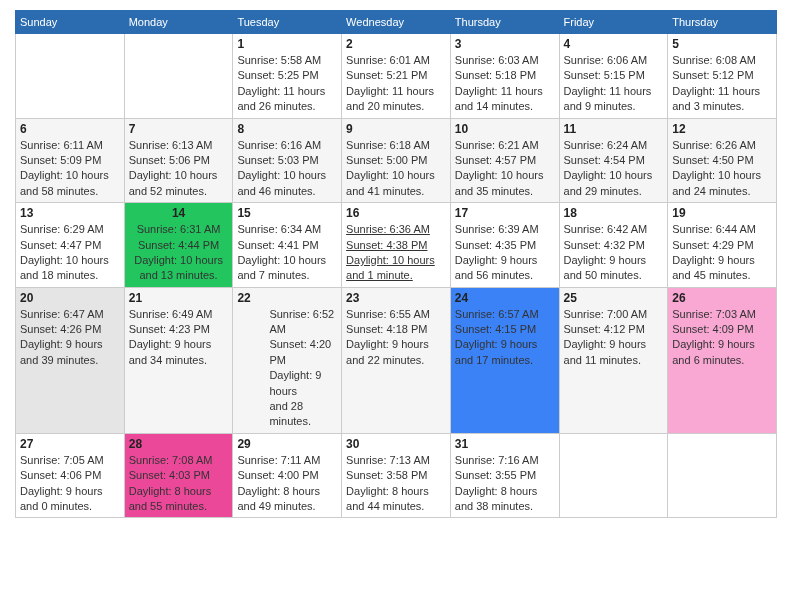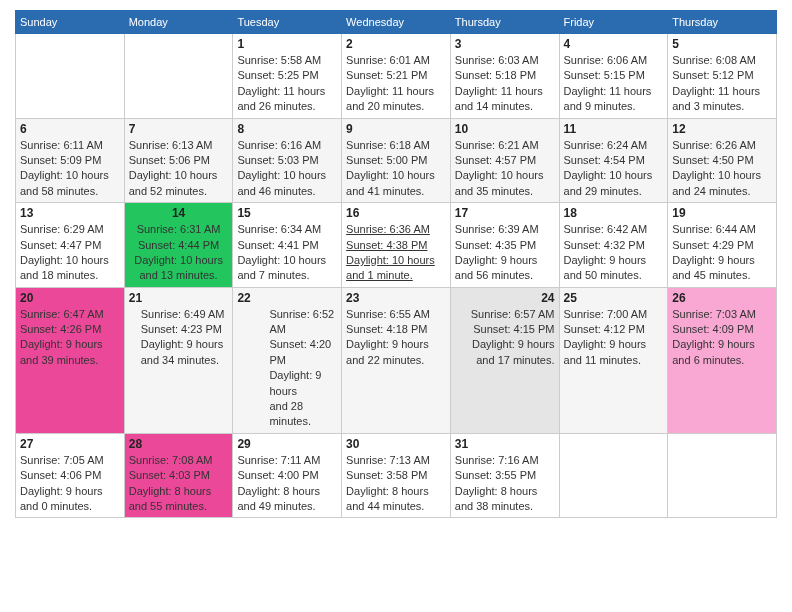--- a/index.html
+++ b/index.html
@@ -247,49 +247,49 @@
           </td>
           <td style="background: rgb(255, 255, 255);">
             <div class="day-number">19</div>
             <div class="day-info" style="white-space: pre-line;">Sunrise: 6:44 AM
 Sunset: 4:29 PM
 Daylight: 9 hours
 and 45 minutes.</div>
           </td>
         </tr>
         <tr>
-          <td style="background: #ec4899;">
+          <td style="background: #e5e5e5;">
             <div class="day-number">20</div>
             <div class="day-info" style="white-space: pre-line;">Sunrise: 6:47 AM
 Sunset: 4:26 PM
 Daylight: 9 hours
 and 39 minutes.</div>
           </td>
           <td style="background: rgb(245, 245, 245);">
             <div class="day-number">21</div>
-            <div class="day-info" style="white-space: pre-line; margin-left: 12px;">Sunrise: 6:49 AM
+            <div class="day-info" style="white-space: pre-line;">Sunrise: 6:49 AM
 Sunset: 4:23 PM
 Daylight: 9 hours
 and 34 minutes.</div>
           </td>
           <td style="background: rgb(245, 245, 245);">
             <div class="day-number">22</div>
             <div class="day-info" style="white-space: pre-line; margin-left: 32px;">Sunrise: 6:52 AM
 Sunset: 4:20 PM
 Daylight: 9 hours
 and 28 minutes.</div>
           </td>
           <td style="background: rgb(245, 245, 245);">
             <div class="day-number">23</div>
             <div class="day-info" style="white-space: pre-line;">Sunrise: 6:55 AM
 Sunset: 4:18 PM
 Daylight: 9 hours
 and 22 minutes.</div>
           </td>
-          <td style="background: #e5e5e5; text-align: right;">
+          <td style="background: #3b82f6;">
             <div class="day-number">24</div>
             <div class="day-info" style="white-space: pre-line;">Sunrise: 6:57 AM
 Sunset: 4:15 PM
 Daylight: 9 hours
 and 17 minutes.</div>
           </td>
           <td style="background: rgb(245, 245, 245);">
             <div class="day-number">25</div>
             <div class="day-info" style="white-space: pre-line;">Sunrise: 7:00 AM
 Sunset: 4:12 PM

